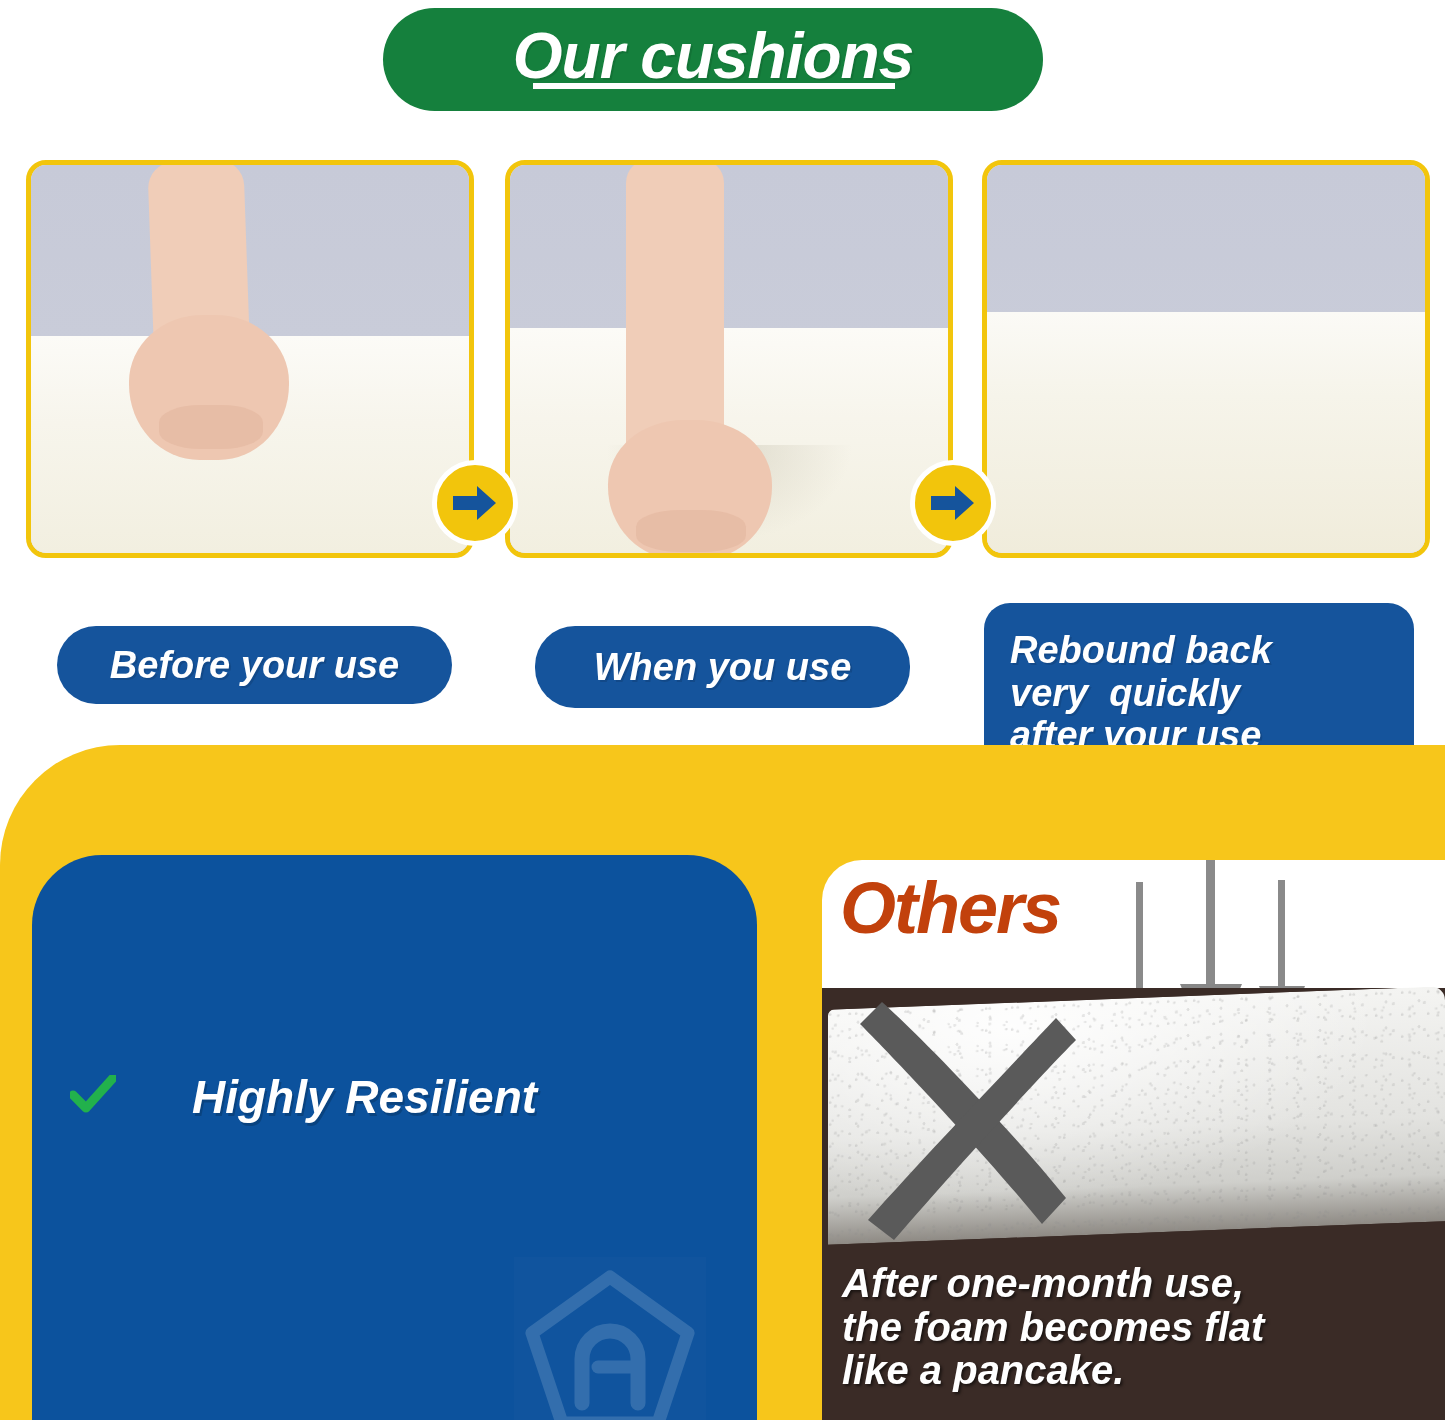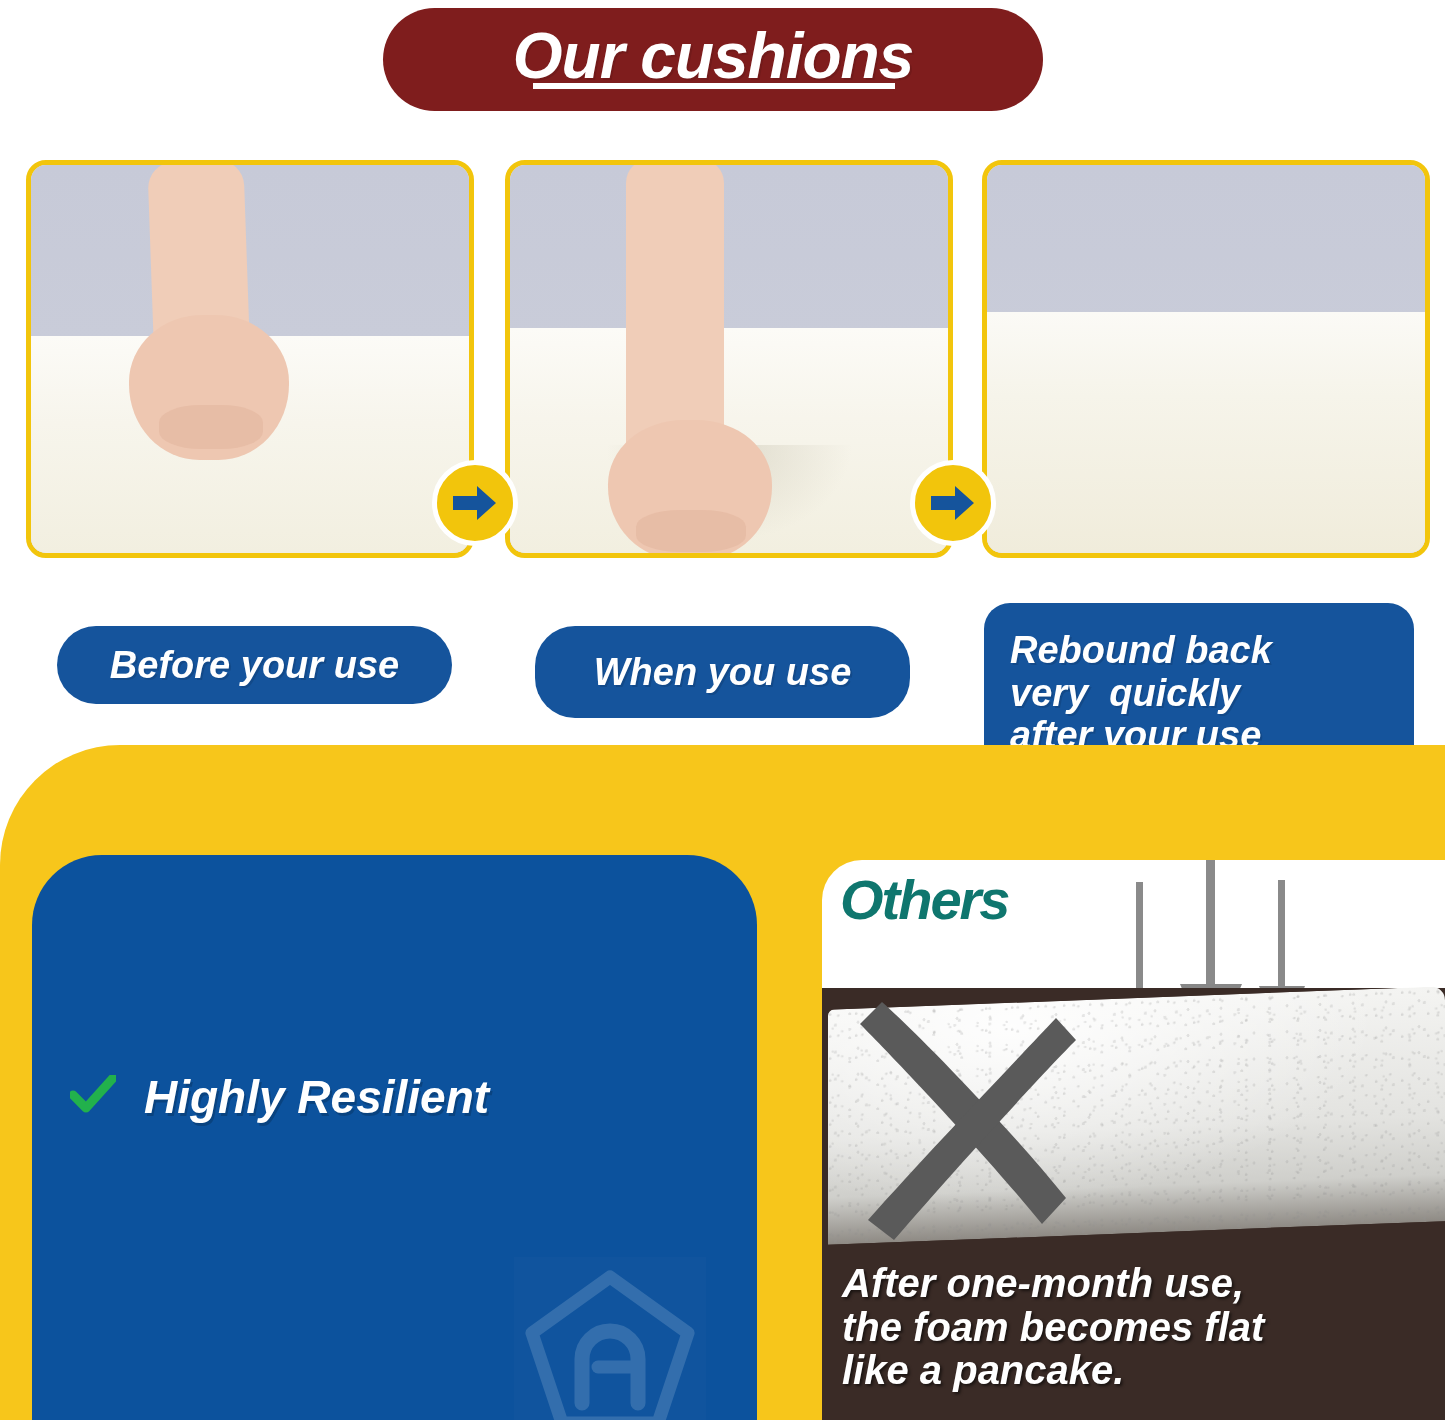--- a/index.html
+++ b/index.html
@@ -5,21 +5,21 @@
   * { margin:0; padding:0; box-sizing:border-box; }
   html,body { width:1445px; height:1420px; background:#ffffff; }
   body {
     font-family:"Liberation Sans", sans-serif;
     position:relative; overflow:hidden;
   }
 
   
   .title-pill{
     position:absolute; left:383px; top:8px; width:660px; height:103px;
-    background:#7f1d1d; border-radius:52px;
+    background:#15803d; border-radius:52px;
     display:flex; align-items:center; justify-content:center;
     flex-direction:column;
   }
   .title-text{
     color:#ffffff; font-style:italic; font-weight:bold;
     font-size:64px; letter-spacing:-1px; line-height:1;
     text-shadow:2px 2px 0 rgba(0,0,0,0.10);
     transform:translateY(-4px);
   }
   .title-underline{
@@ -69,21 +69,21 @@
 
   
   .cap{
     position:absolute; background:#15549c; border-radius:40px;
     display:flex; align-items:center; justify-content:center;
     color:#ffffff; font-style:italic; font-weight:bold;
     text-shadow:2px 2px 0 rgba(0,0,0,.12);
     margin-top:11px;
   }
   .cap1{ left:57px; top:615px; width:395px; height:78px; font-size:38px; }
-  .cap2{ left:535px; top:615px; width:375px; height:92px; font-size:38px; }
+  .cap2{ left:535px; top:615px; width:375px; height:82px; font-size:38px; }
   .cap3{
     left:984px; top:592px; width:430px; height:180px; border-radius:26px;
     flex-direction:column; align-items:flex-start; justify-content:center;
     padding:0 0 0 26px; font-size:38px; line-height:1.12;
   }
 
   
   .yellow-sec{
     position:absolute; left:0; top:745px; width:1445px; height:675px;
     background:#f7c61b; border-top-left-radius:120px;
@@ -92,38 +92,39 @@
   
   .blue-card{
     position:absolute; left:32px; top:110px; width:725px; height:565px;
     background:#0c529d; border-top-left-radius:70px; border-top-right-radius:70px;
     overflow:hidden;
   }
   .feat{
     position:absolute; left:112px; display:flex; align-items:center;
     color:#ffffff; font-style:italic; font-weight:bold; font-size:46px;
     text-shadow:2px 3px 0 rgba(0,0,0,.18);
+    gap:48px;
   }
   .feat.f1{ top:215px; }
   .feat.f2{ top:360px; }
   .feat.f3{ top:500px; }
   .chk{ width:46px; margin-left:-74px; margin-right:28px; display:block; }
   .watermark{
     position:absolute; left:478px; top:400px; width:200px; height:190px;
     opacity:.16;
   }
 
   
   .others-card{
     position:absolute; left:822px; top:115px; width:623px; height:560px;
     background:#ffffff; border-top-left-radius:40px; overflow:hidden;
   }
   .others-title{
     position:absolute; left:18px; top:12px;
-    font-size:56px; font-weight:bold; font-style:italic; color:#0f766e;
+    font-size:72px; font-weight:bold; font-style:italic; color:#c2410c;
     letter-spacing:-2px; line-height:1;
   }
   .press-arrows{ position:absolute; left:280px; top:-18px; width:220px; height:215px; }
 
   .foam-photo{
     position:absolute; left:0; right:0; top:128px; bottom:0;
     background:#3a2b26;
   }
   .foam-block{
     position:absolute; left:6px; right:0; top:10px; height:235px;

